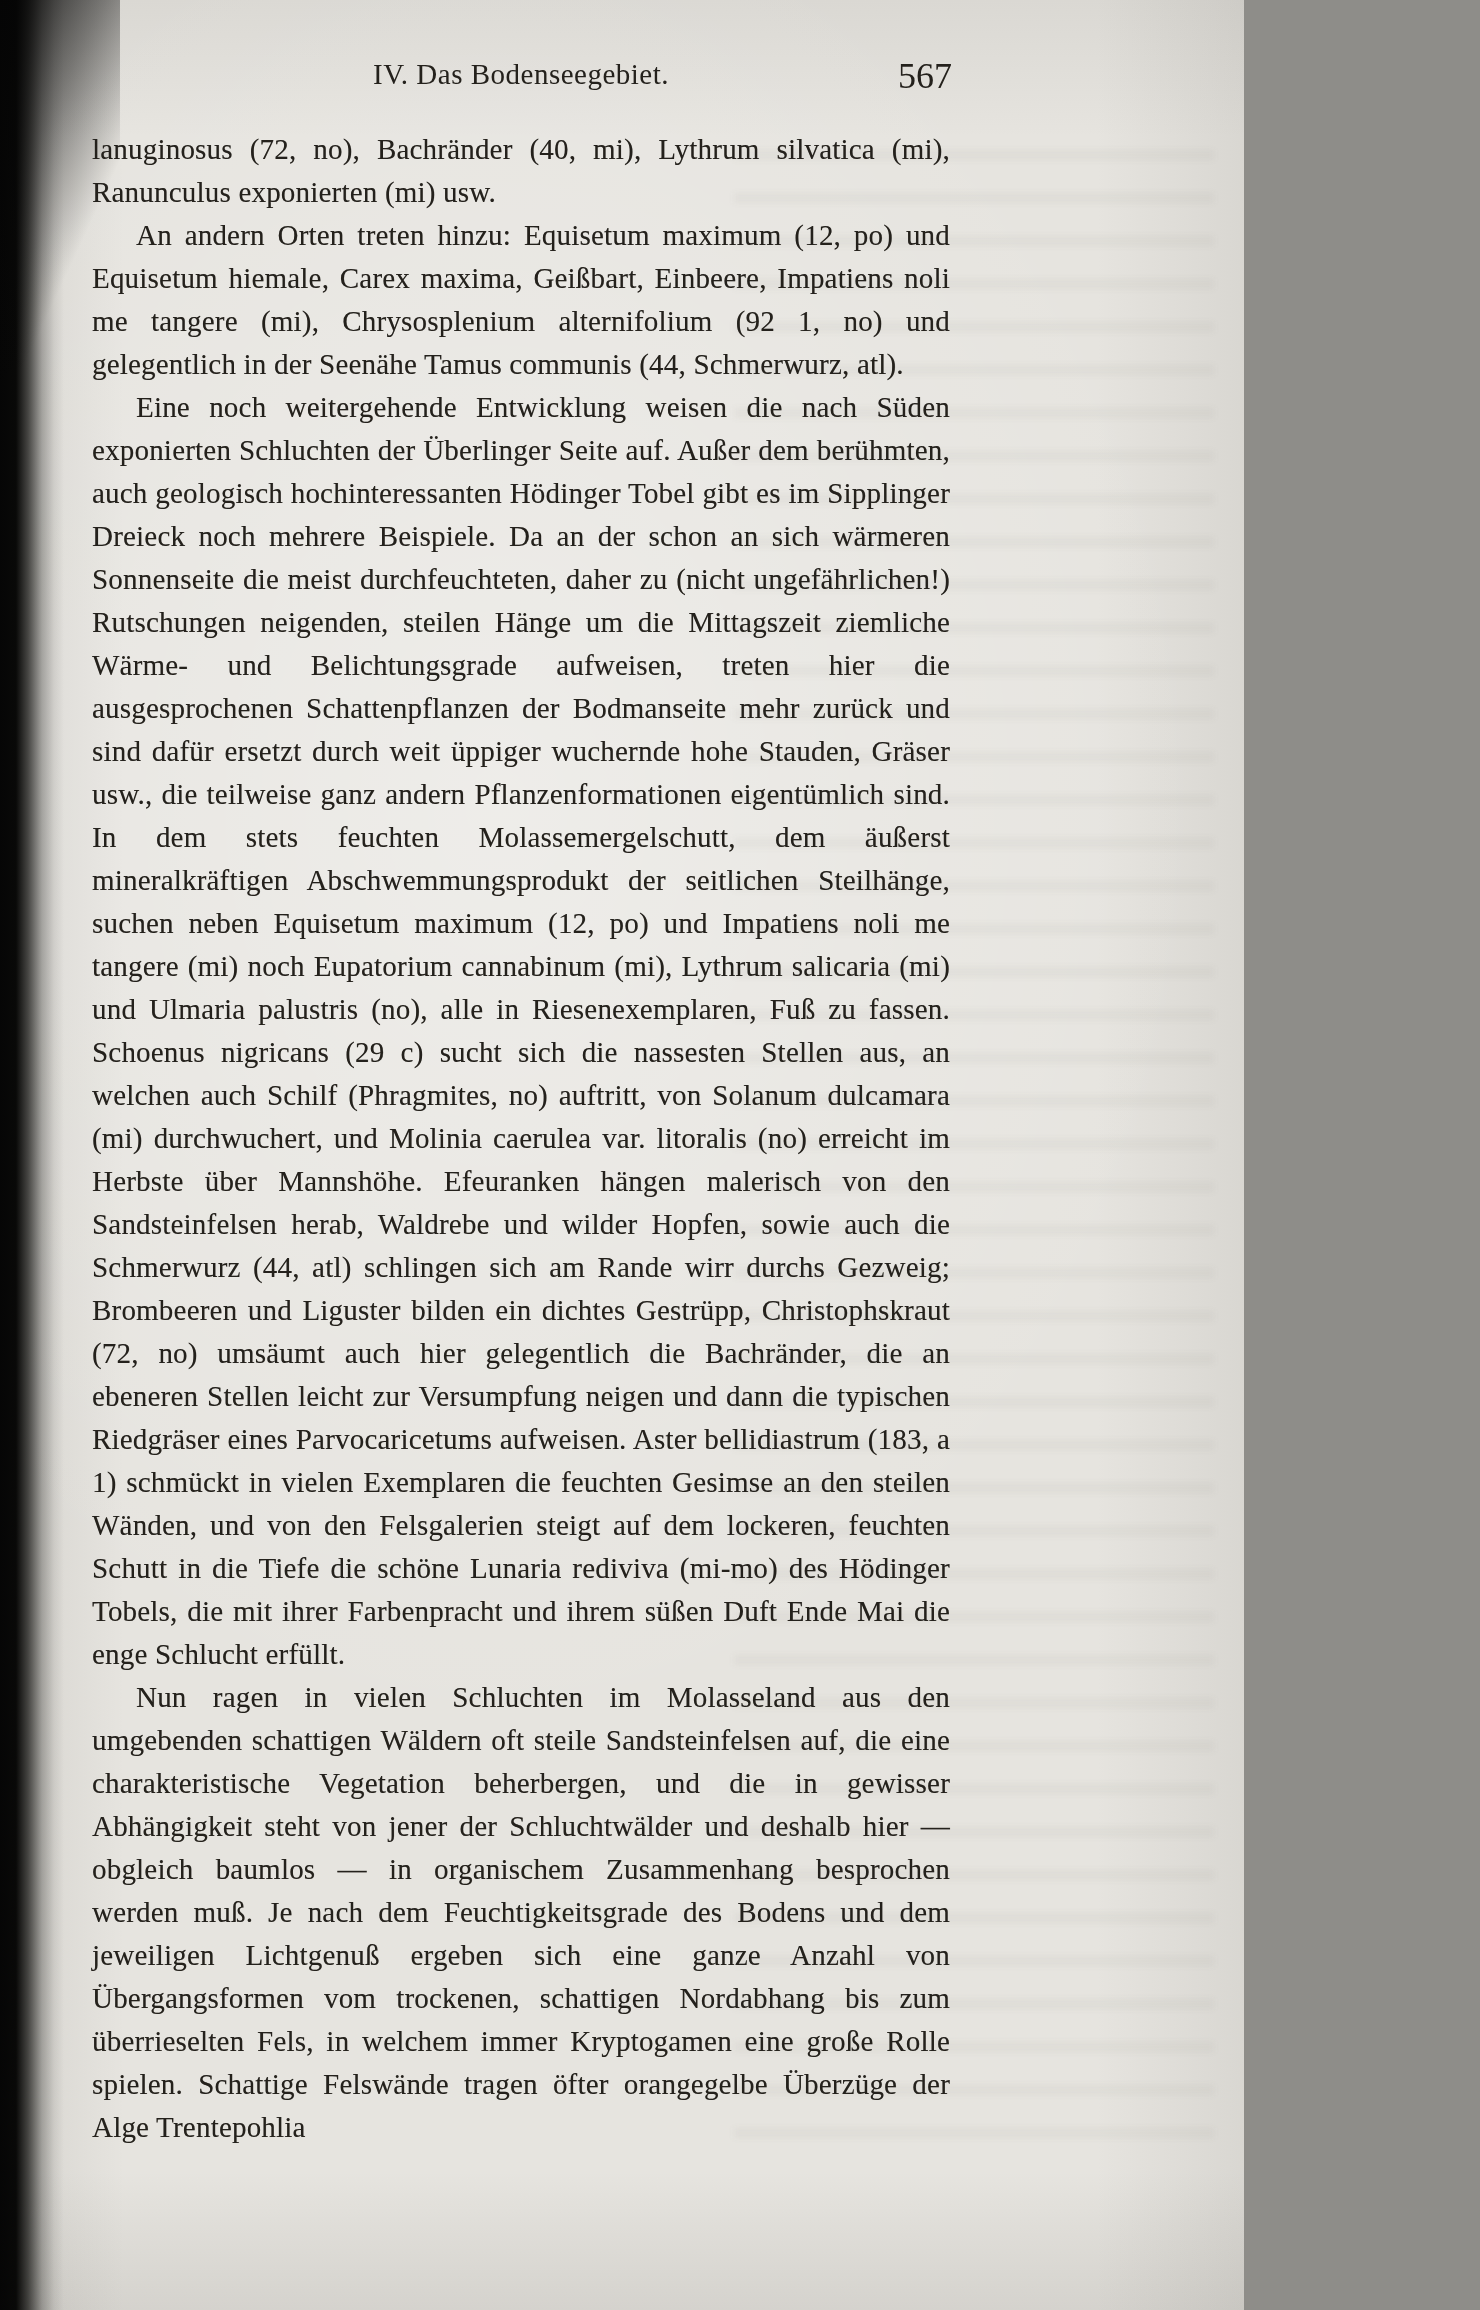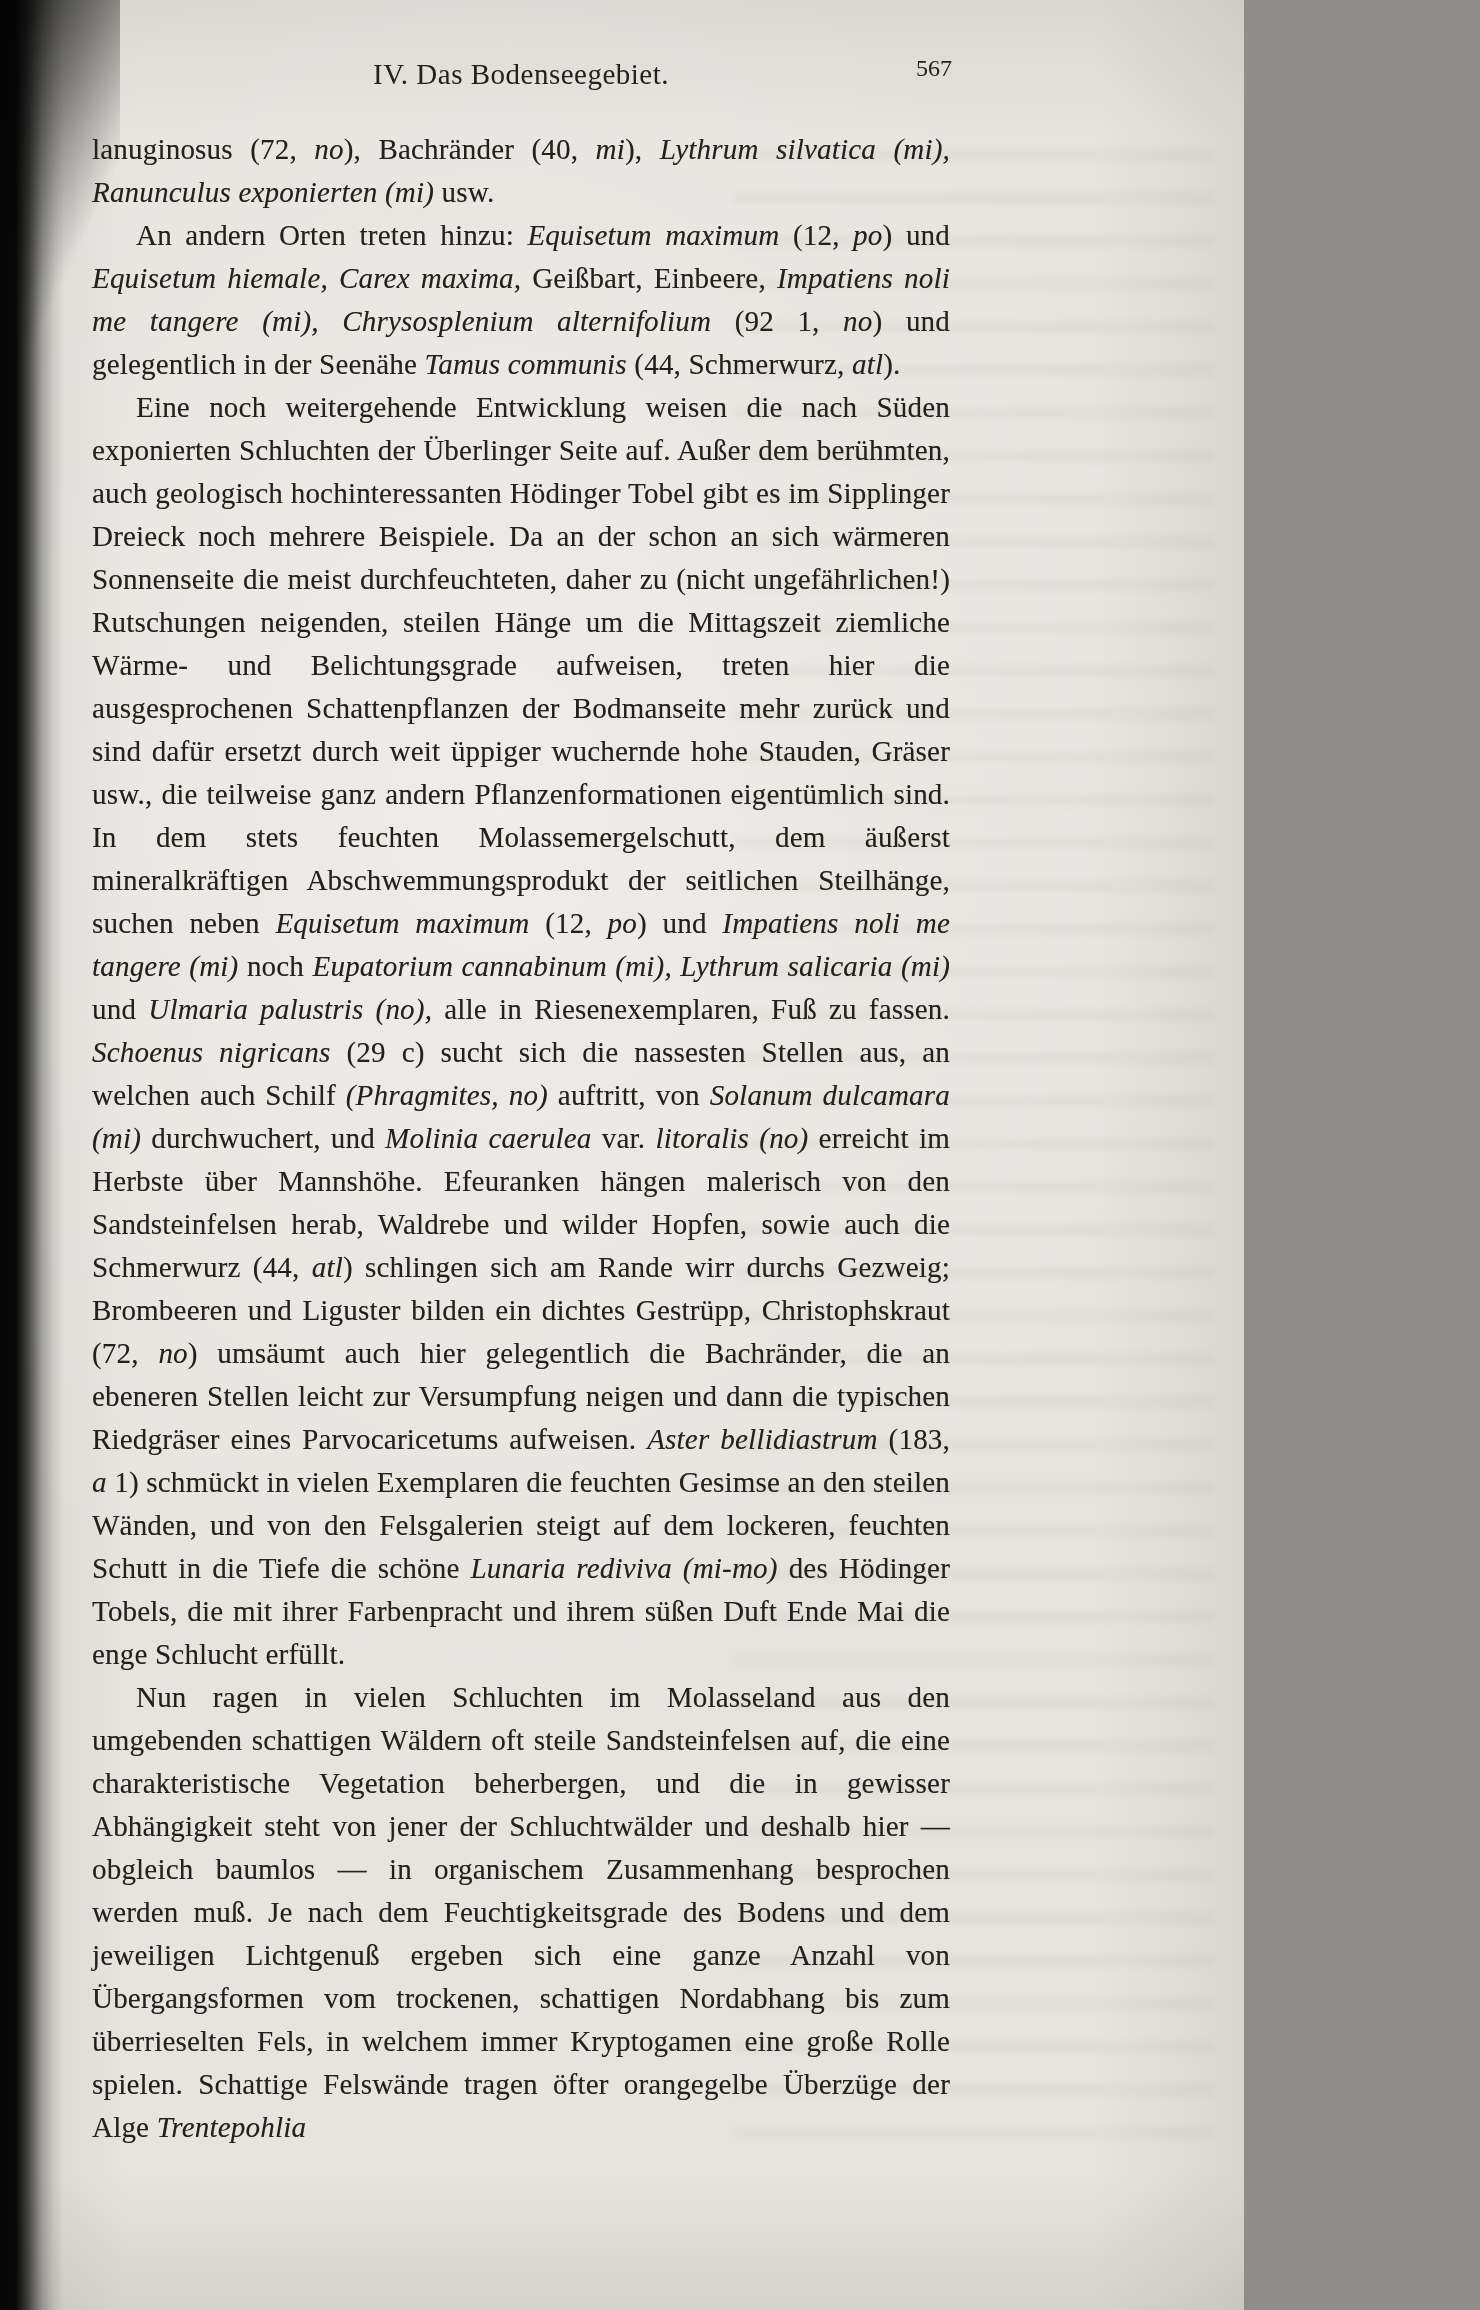--- a/index.html
+++ b/index.html
@@ -47,31 +47,31 @@
   }
   .running-header {
     position: relative; height: 46px; margin-bottom: 24px;
     font-size: 29px; color: var(--ink, #24211c);
   }
   .header-title {
     position: absolute; left: 0; right: 0; text-align: center;
     letter-spacing: 0.5px;
   }
   .page-number {
-    position: absolute; right: -2px; top: -3px; font-size: 24px;
+    position: absolute; right: -2px; top: -3px; font-size: 36px;
   }
   .body-text {
     font-size: 29px; line-height: 43px; text-align: justify;
     color: var(--ink, #24211c);
     letter-spacing: 0.2px;
     text-shadow: 0.2px 0.2px 0.5px rgba(36,33,28,0.35);
   }
   .para { margin: 0; }
   .para.indent { text-indent: 44px; }
-  .it { font-style: italic; }
+  .it { }
 </style>
 </head>
 <body>
 
 <div class="page">
   <div class="bleedthrough"></div>
   <div class="binding-edge"></div>
   <div class="binding-wedge"></div>
 
   <div class="content">

